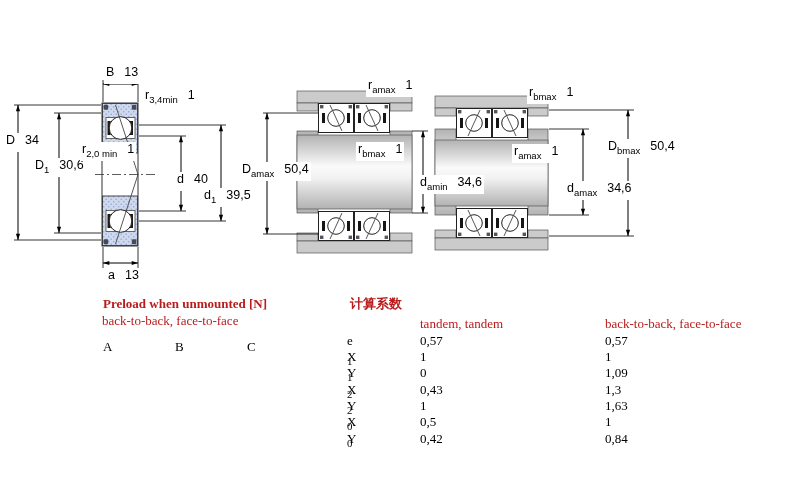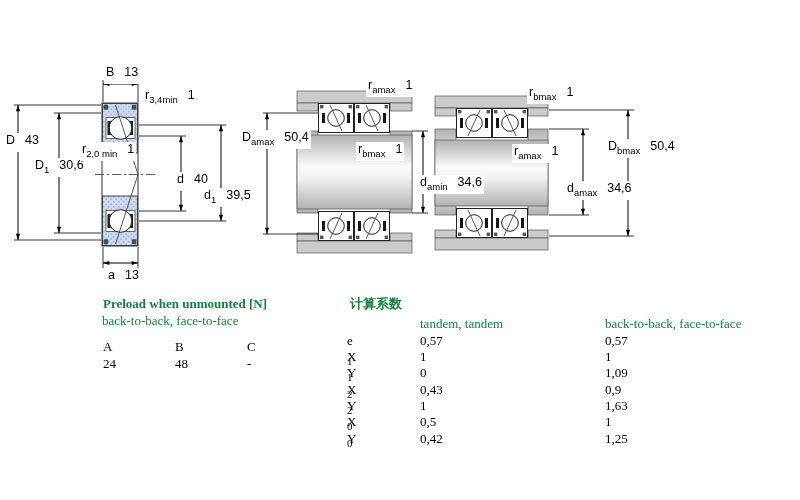--- a/index.html
+++ b/index.html
@@ -2,21 +2,21 @@
 <html><head>
 <meta charset="utf-8">
 <style>
   html,body{margin:0;padding:0;background:#fff;}
   .canvas{position:relative;width:800px;height:500px;background:#fff;overflow:hidden;margin-top:48px;}
   svg{position:absolute;left:0;top:0;}
   .lbl{position:absolute;font:12.5px "Liberation Sans",sans-serif;color:#000;background:#fff;
        padding:0 2px;white-space:nowrap;line-height:14px;}
   .lbl sub{font-size:9.5px;vertical-align:-3.5px;}
   .lbl .val{margin-left:10px;}
-  .ser{position:absolute;font:13px "Liberation Serif",serif;color:#15803d;white-space:nowrap;line-height:15px;}
+  .ser{position:absolute;font:13px "Liberation Serif",serif;color:#b91c1c;white-space:nowrap;line-height:15px;}
   .ser.b{font-weight:bold;}
   .row{position:absolute;font:13px "Liberation Serif",serif;color:#000;height:16px;width:430px;}
   .row span{position:absolute;top:0;white-space:nowrap;}
   .c1{left:0;} .c2{left:73px;} .c3{left:258px;}
   .pc1{left:0;} .pc2{left:72px;} .pc3{left:144px;}
   .ext{stroke:#000;stroke-width:0.8;}
   .dim{stroke:#000;stroke-width:1;marker-start:url(#ah);marker-end:url(#ah);}
   .cl{stroke:#333;stroke-width:0.8;stroke-dasharray:9 3 2 3;}
   .diag{stroke:#444;stroke-width:0.9;}
   .gray{fill:#cbcbcb;stroke:#555;stroke-width:0.7;}
@@ -150,49 +150,44 @@
       <line x1="549" y1="167" x2="589" y2="167" class="ext"></line>
       <line x1="583" y1="81" x2="583" y2="167" class="dim"></line>
       <line x1="549" y1="62" x2="634" y2="62" class="ext"></line>
       <line x1="549" y1="188" x2="634" y2="188" class="ext"></line>
       <line x1="628" y1="62" x2="628" y2="188" class="dim"></line>
     </g>
   </svg>
 
   <div class="lbl" style="left:104px;top:17px"><span>B</span><sub></sub><span class="val">13</span></div>
   <div class="lbl" style="left:143px;top:40px"><span>r</span><sub>3,4min</sub><span class="val">1</span></div>
-  <div class="lbl" style="left:4px;top:85px"><span>D</span><sub></sub><span class="val">43</span></div>
+  <div class="lbl" style="left:4px;top:85px"><span>D</span><sub></sub><span class="val">34</span></div>
   <div class="lbl" style="left:33px;top:110px"><span>D</span><sub>1</sub><span class="val">30,6</span></div>
   <div class="lbl" style="left:80px;top:94px"><span>r</span><sub>2,0 min</sub><span class="val">1</span></div>
   <div class="lbl" style="left:175px;top:124px"><span>d</span><sub></sub><span class="val">40</span></div>
   <div class="lbl" style="left:202px;top:140px"><span>d</span><sub>1</sub><span class="val">39,5</span></div>
   <div class="lbl" style="left:106px;top:220px"><span>a</span><sub></sub><span class="val">13</span></div>
 
   <div class="lbl" style="left:366px;top:30px"><span>r</span><sub>amax</sub><span class="val">1</span></div>
-  <div class="lbl" style="left:240px;top:82px"><span>D</span><sub>amax</sub><span class="val">50,4</span></div>
+  <div class="lbl" style="left:240px;top:114px"><span>D</span><sub>amax</sub><span class="val">50,4</span></div>
   <div class="lbl" style="left:356px;top:94px"><span>r</span><sub>bmax</sub><span class="val">1</span></div>
   <div class="lbl" style="left:418px;top:127px"><span>d</span><sub>amin</sub><span class="val">34,6</span></div>
 
   <div class="lbl" style="left:527px;top:37px"><span>r</span><sub>bmax</sub><span class="val">1</span></div>
   <div class="lbl" style="left:512px;top:96px"><span>r</span><sub>amax</sub><span class="val">1</span></div>
   <div class="lbl" style="left:565px;top:133px"><span>d</span><sub>amax</sub><span class="val">34,6</span></div>
   <div class="lbl" style="left:606px;top:91px"><span>D</span><sub>bmax</sub><span class="val">50,4</span></div>
 
   <div class="ser b" style="left:103px;top:248px">Preload when unmounted [N]</div>
   <div class="ser" style="left:102px;top:265px">back-to-back, face-to-face</div>
   <div class="row" style="left:103px;top:291px">
     <span class="pc1">A</span>
     <span class="pc2">B</span>
     <span class="pc3">C</span>
   </div>
-  <div class="row" style="left:103px;top:308px">
-    <span class="pc1">24</span>
-    <span class="pc2">48</span>
-    <span class="pc3">-</span>
-  </div>
 
   <div class="ser b" style="left:350px;top:248px">计算系数</div>
   <div class="ser" style="left:420px;top:268px">tandem, tandem</div>
   <div class="ser" style="left:605px;top:268px">back-to-back, face-to-face</div>
 
   <div class="row" style="left:347px;top:285px">
     <span class="c1"><span>e</span><sub></sub></span>
     <span class="c2">0,57</span>
     <span class="c3">0,57</span>
   </div>
@@ -202,31 +197,31 @@
     <span class="c3">1</span>
   </div>
   <div class="row" style="left:347px;top:317px">
     <span class="c1"><span>Y</span><sub>1</sub></span>
     <span class="c2">0</span>
     <span class="c3">1,09</span>
   </div>
   <div class="row" style="left:347px;top:334px">
     <span class="c1"><span>X</span><sub>2</sub></span>
     <span class="c2">0,43</span>
-    <span class="c3">0,9</span>
+    <span class="c3">1,3</span>
   </div>
   <div class="row" style="left:347px;top:350px">
     <span class="c1"><span>Y</span><sub>2</sub></span>
     <span class="c2">1</span>
     <span class="c3">1,63</span>
   </div>
   <div class="row" style="left:347px;top:366px">
     <span class="c1"><span>X</span><sub>0</sub></span>
     <span class="c2">0,5</span>
     <span class="c3">1</span>
   </div>
   <div class="row" style="left:347px;top:383px">
     <span class="c1"><span>Y</span><sub>0</sub></span>
     <span class="c2">0,42</span>
-    <span class="c3">1,25</span>
+    <span class="c3">0,84</span>
   </div>
 
 </div>
 
 </body></html>

